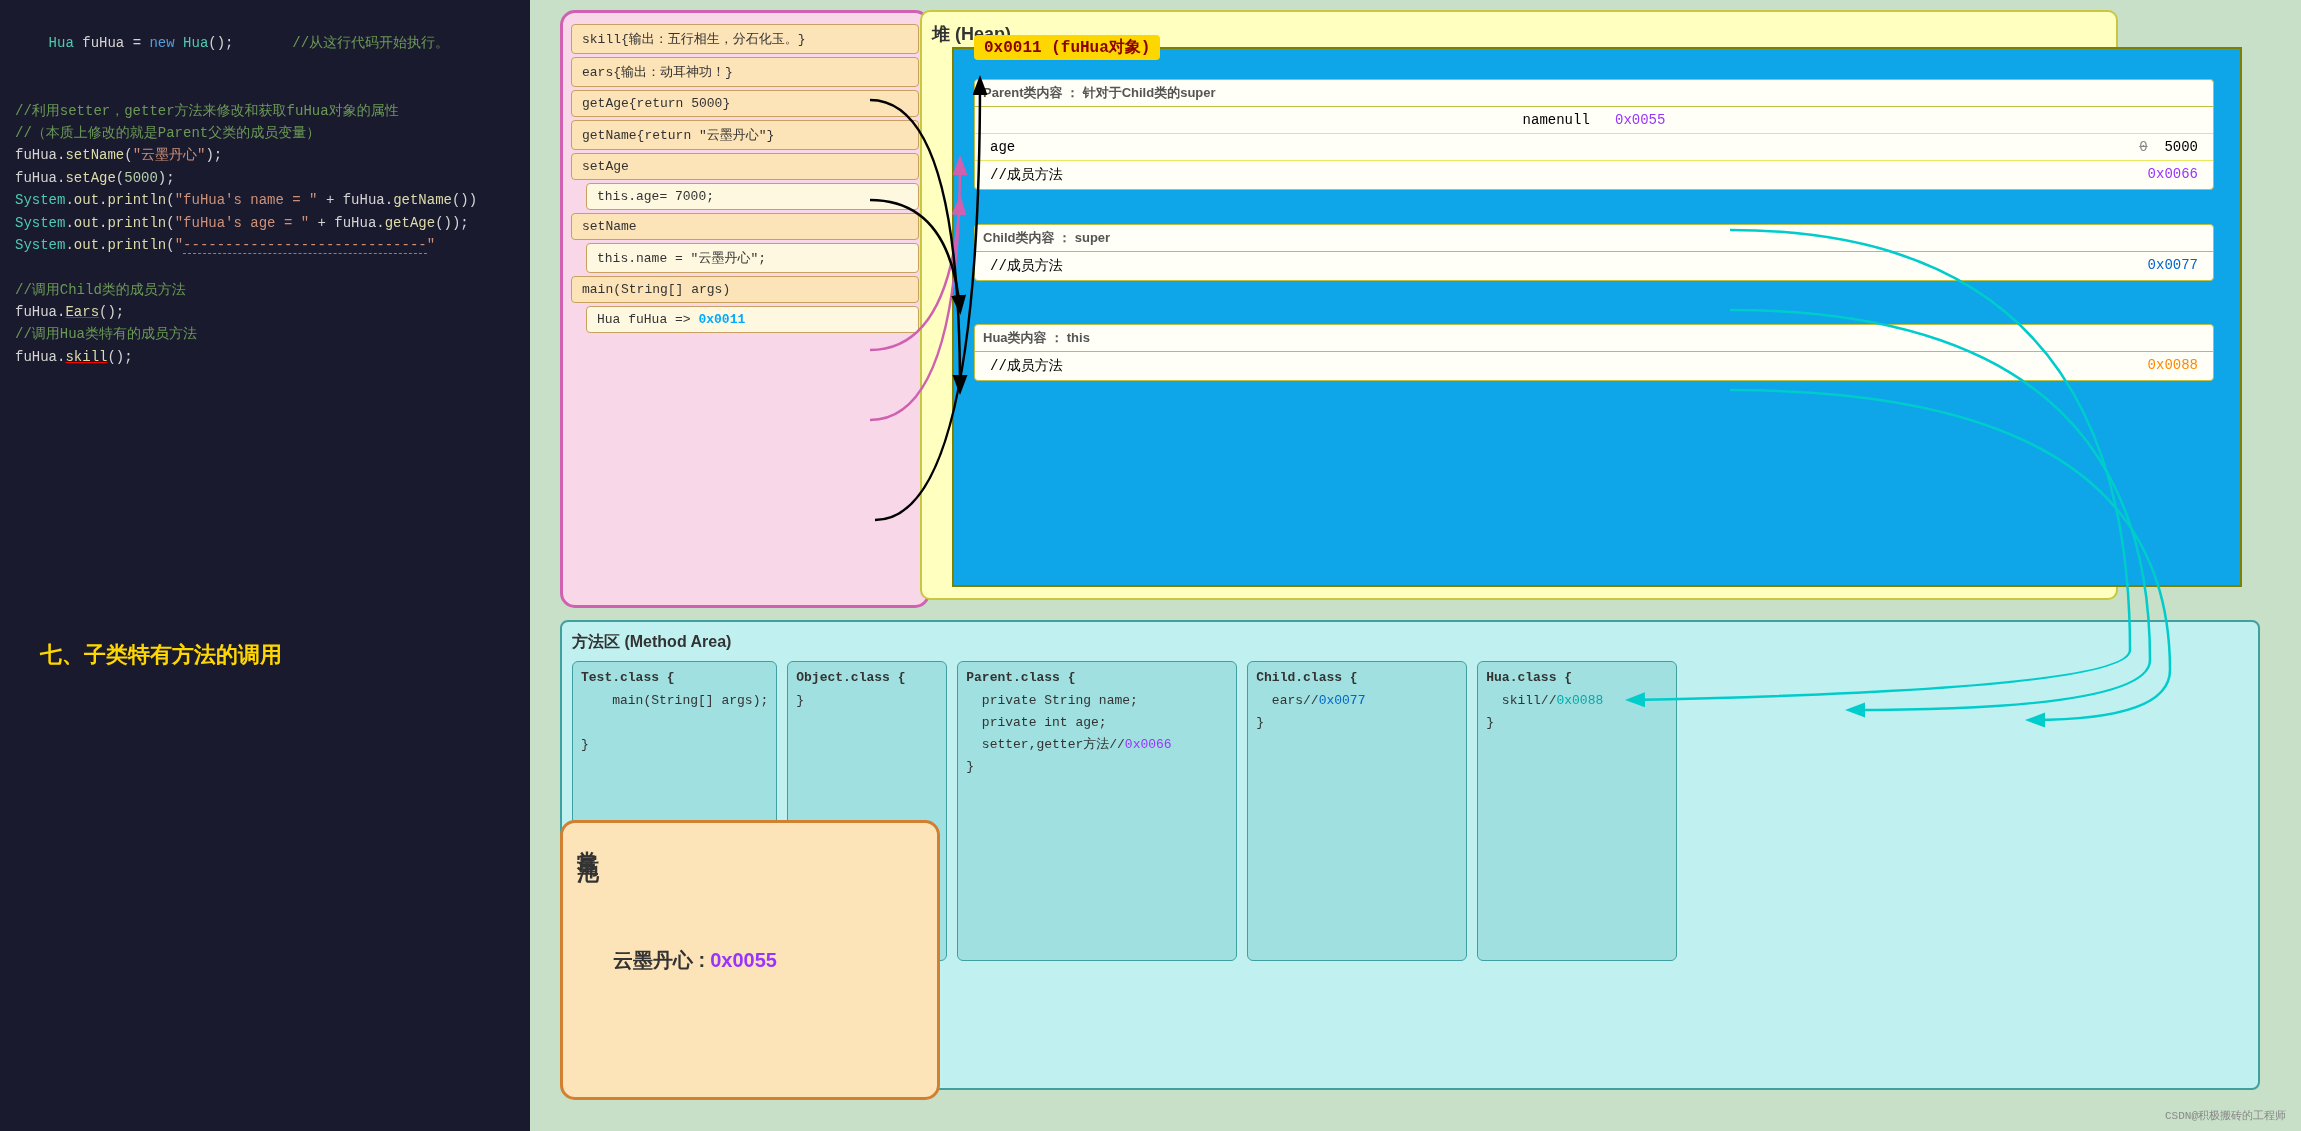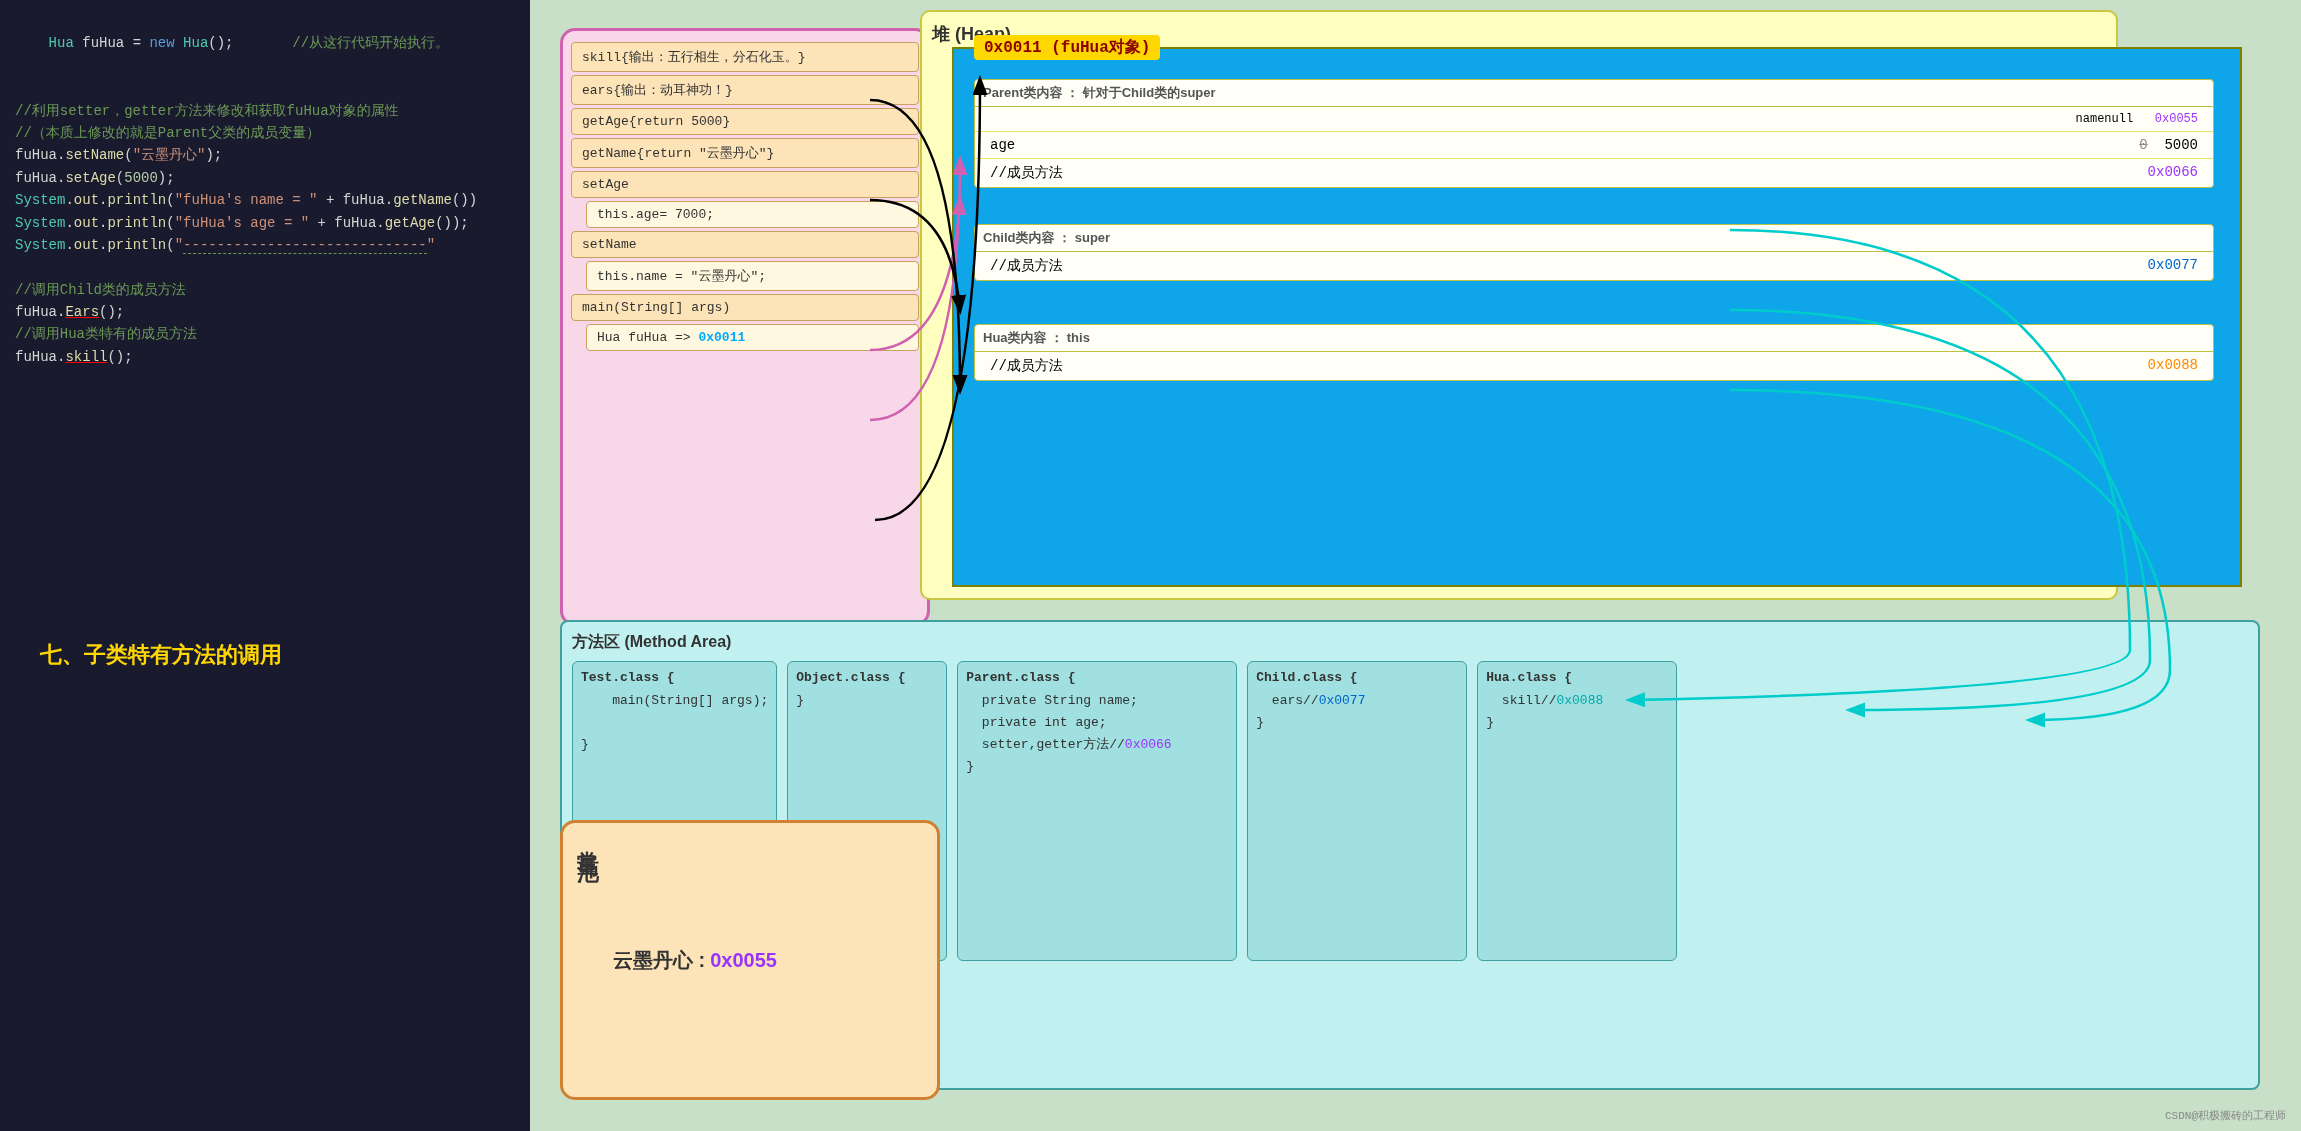--- a/index.html
+++ b/index.html
@@ -42,21 +42,21 @@
       position: absolute;
       left: 530px; top: 0;
       width: 1771px;
       height: 1131px;
       background: #c8dfc8;
     }
 
     
     .stack-frame {
       position: absolute;
-      left: 30px; top: 28px;
+      left: 30px; top: 10px;
       width: 370px;
       height: 598px;
       background: #f8d7e8;
       border: 3px solid #d060b0;
       border-radius: 15px;
       padding: 8px;
     }
     .stack-frame-row {
       background: #fce4b8;
       border: 1px solid #c8a060;
@@ -234,21 +234,21 @@
   </div>
 
   <div class="heap-box">
     <div class="heap-title">堆 (Heap)</div>
 
     <div class="fuhua-object">
       <div class="fuhua-object-title">0x0011 (fuHua对象)</div>
 
       <div style="position:absolute;left:20px;top:30px;width:1240px;border:1px solid #c0c040;border-radius:4px;background:#fffff8;">
         <div style="padding:4px 8px;font-size:13px;font-weight:bold;color:#555;border-bottom:1px solid #c0c040;font-family:'Microsoft YaHei',sans-serif;">Parent类内容 ： 针对于Child类的super</div>
-        <div style="display:flex;justify-content:flex-end;padding:5px 15px;border-bottom:1px solid #e8e860;font-size:12px;">
+        <div style="display:flex;justify-content:center;padding:5px 15px;border-bottom:1px solid #e8e860;font-size:14px;">
           <span>name</span>
           <span>null &nbsp;&nbsp;<span style="color:#9933ff;">0x0055</span></span>
         </div>
         <div style="display:flex;justify-content:space-between;padding:5px 15px;border-bottom:1px solid #e8e860;font-size:14px;">
           <span>age</span>
           <span><span style="text-decoration:line-through;color:#888;">0</span> &nbsp;5000</span>
         </div>
         <div style="display:flex;justify-content:space-between;padding:5px 15px;font-size:14px;">
           <span>//成员方法</span>
           <span style="color:#9933ff;">0x0066</span>

